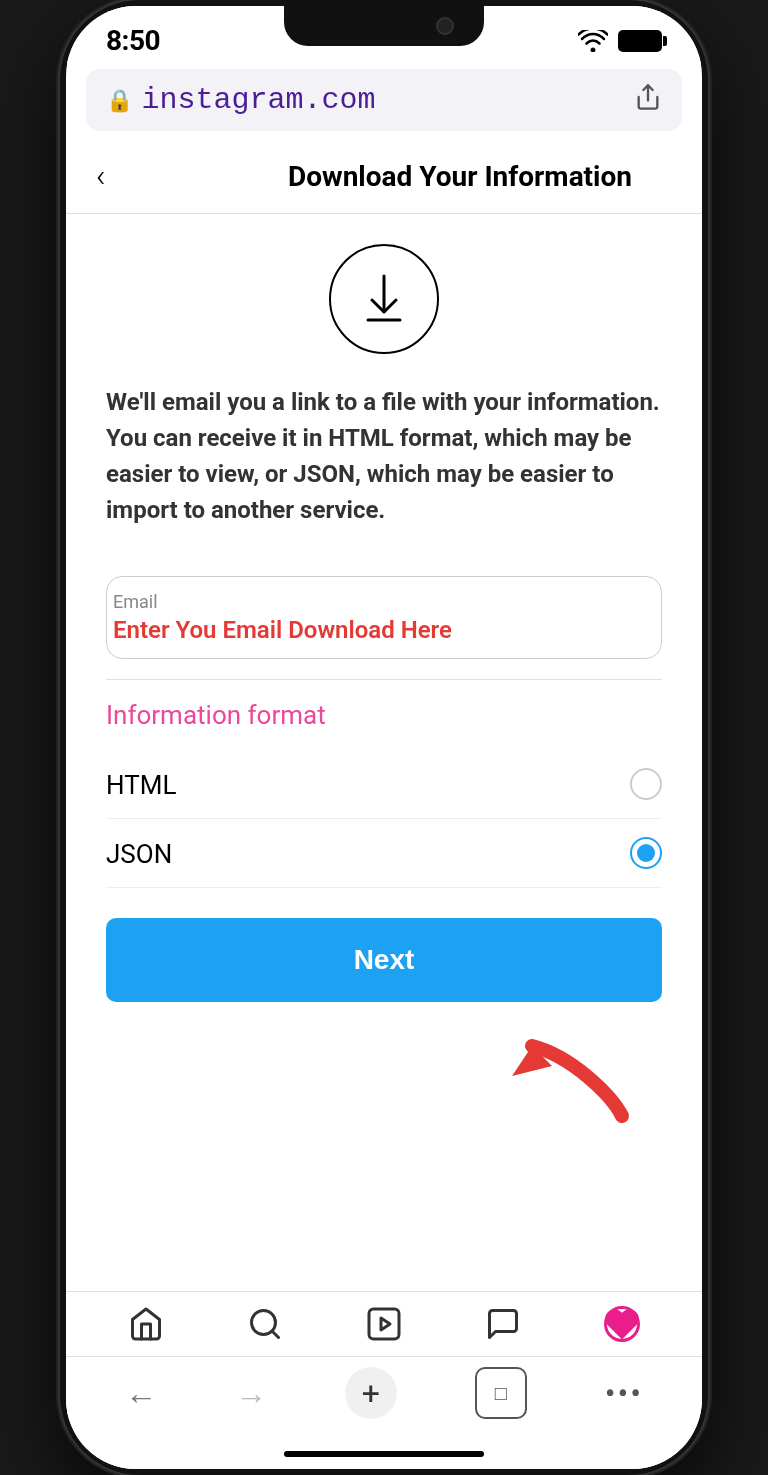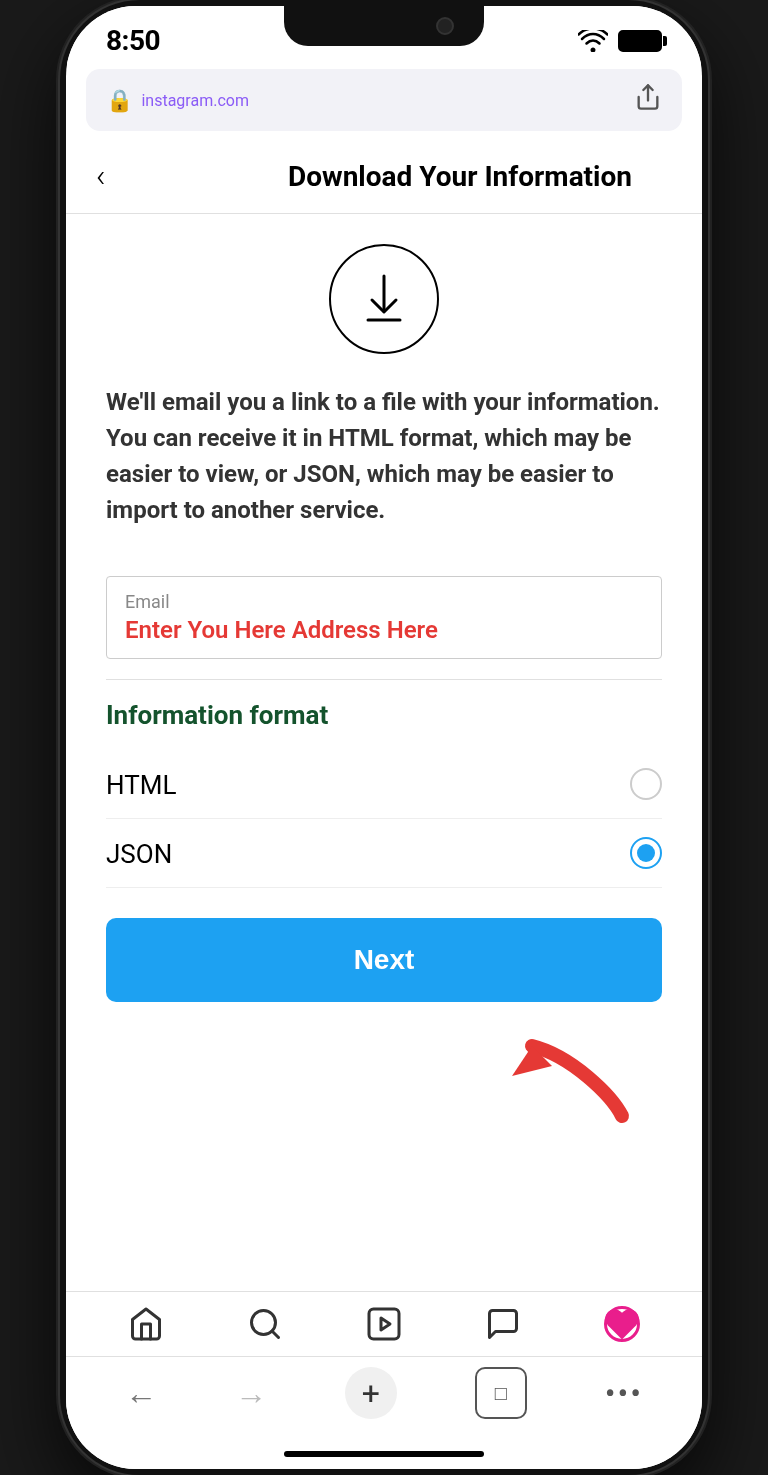--- a/index.html
+++ b/index.html
@@ -220,22 +220,22 @@
       font-size: 24px;
       color: #333;
       line-height: 1.5;
       margin-bottom: 30px;
       font-weight: bold;
     }
 
     
     .email-field-container {
       border: 1px solid #ccc;
-      border-radius: 4px;
-      padding: 14px 18px;
+      border-radius: 16px;
+      padding: 14px 6px;
       margin-bottom: 20px;
       margin-top: 48px;
     }
 
     .email-label {
       font-size: 18px;
       color: #888;
       margin-bottom: 4px;
       display: block;
     }
@@ -248,22 +248,22 @@
 
     .divider {
       height: 1px;
       background: #e0e0e0;
       margin: 20px 0;
     }
 
     
     .format-title {
       font-size: 26px;
-      font-weight: 700;
-      color: #14532d;
+      font-weight: 400;
+      color: #ec4899;
       margin-bottom: 20px;
     }
 
     .format-option {
       display: flex;
       align-items: flex-end;
       justify-content: space-between;
       padding: 18px 0;
       border-bottom: 1px solid #eee;
     }
@@ -425,21 +425,21 @@
           <path d="M4 9 C7.2 5.8 10.9 4 15 4 C19.1 4 22.8 5.8 26 9" stroke="#000" stroke-width="2.5" stroke-linecap="round" fill="none"></path>
           <path d="M0.5 4.5 C4.5 0.5 9.5 -1.5 15 -1.5 C20.5 -1.5 25.5 0.5 29.5 4.5" stroke="#000" stroke-width="2.5" stroke-linecap="round" fill="none"></path>
         </svg>
         <div class="battery-icon"></div>
       </div>
     </div>
 
     <div class="address-bar">
       <div class="address-left">
         <span style="font-size:22px;">🔒</span>
-        <span style="font-size:16px; color:#8b5cf6;">instagram.com</span>
+        <span style="font-size:30px; color:#4c1d95;font-family:Liberation Mono, monospace;">instagram.com</span>
       </div>
       <span style="font-size:26px; color:#555;">
         <svg width="28" height="28" viewBox="0 0 24 24" fill="none" stroke="#555" stroke-width="2" stroke-linecap="round" stroke-linejoin="round">
           <path d="M4 12v8a2 2 0 002 2h12a2 2 0 002-2v-8"></path>
           <polyline points="16 6 12 2 8 6"></polyline>
           <line x1="12" y1="2" x2="12" y2="15"></line>
         </svg>
       </span>
     </div>
 
@@ -462,21 +462,21 @@
         </div>
 
         
 
         
         <p class="main-description">We'll email you a link to a file with your information. You can receive it in HTML format, which may be easier to view, or JSON, which may be easier to import to another service.</p>
 
         
         <div class="email-field-container">
           <span class="email-label">Email</span>
-          <span class="email-value">Enter You Here Address Here</span>
+          <span class="email-value">Enter You Email Download Here</span>
         </div>
 
         <div class="divider"></div>
 
         
         <div>
           <div class="format-title">Information format</div>
 
           <div class="format-option">
             <span class="format-label">HTML</span>

